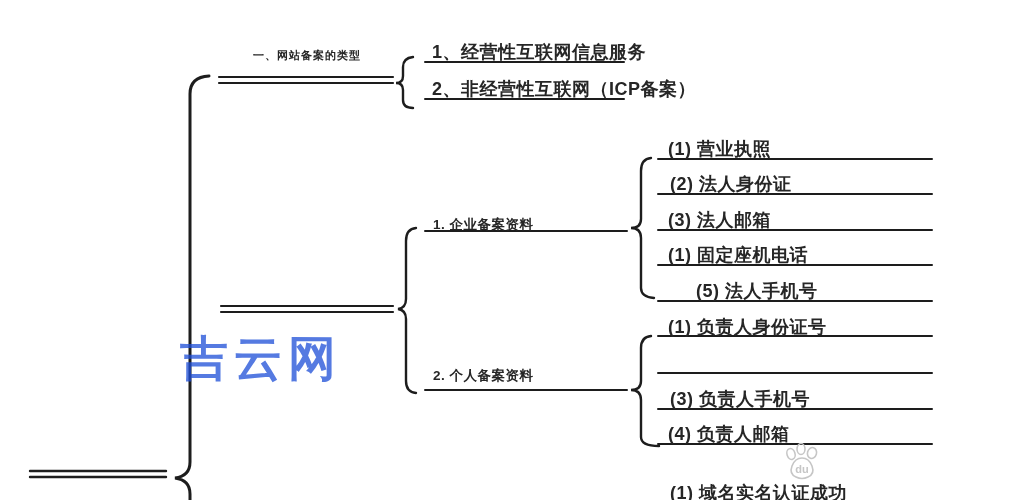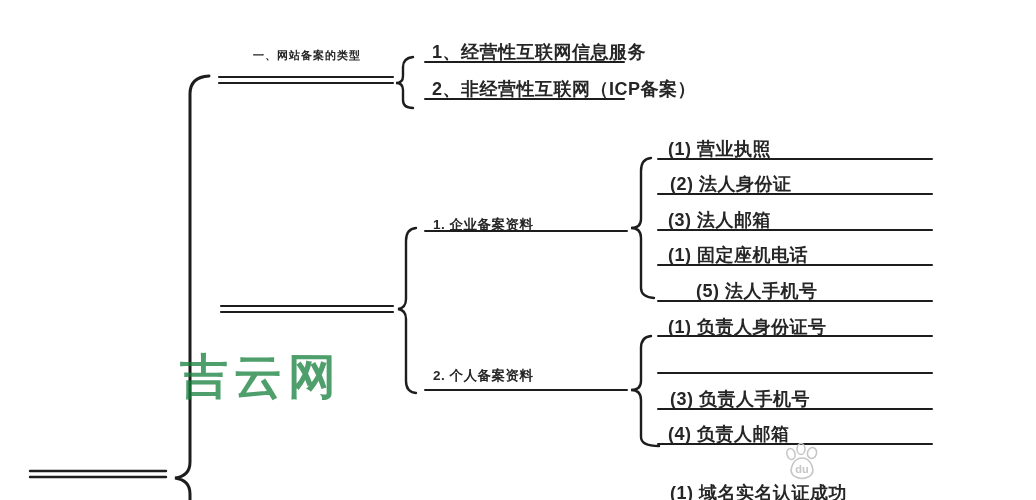--- a/index.html
+++ b/index.html
@@ -40,23 +40,23 @@
   .leaf-e3{left:668px;top:208px;}
   .leaf-e4{left:668px;top:243px;}
   .leaf-e5{left:696px;top:279px;}
   .leaf-p1{left:668px;top:315px;}
   .leaf-p2{left:670px;top:351px;}
   .leaf-p3{left:670px;top:387px;}
   .leaf-p4{left:668px;top:422px;}
   .leaf-domain{left:670px;top:481px;}
 
   .site-watermark{
-    left:180px;top:345px;
+    left:180px;top:327px;
     font-size:48px;font-weight:700;letter-spacing:6px;
-    color:#15803d;opacity:0.75;
+    color:#1d4ed8;opacity:0.75;
   }
   .author-watermark{
     left:783px;top:442px;
     display:flex;align-items:flex-start;gap:2px;
   }
   .author-watermark .wm-text{
     font-size:31px;font-weight:700;letter-spacing:1px;
     color:transparent;
     -webkit-text-stroke:1.2px #c6c6c6;
   }

